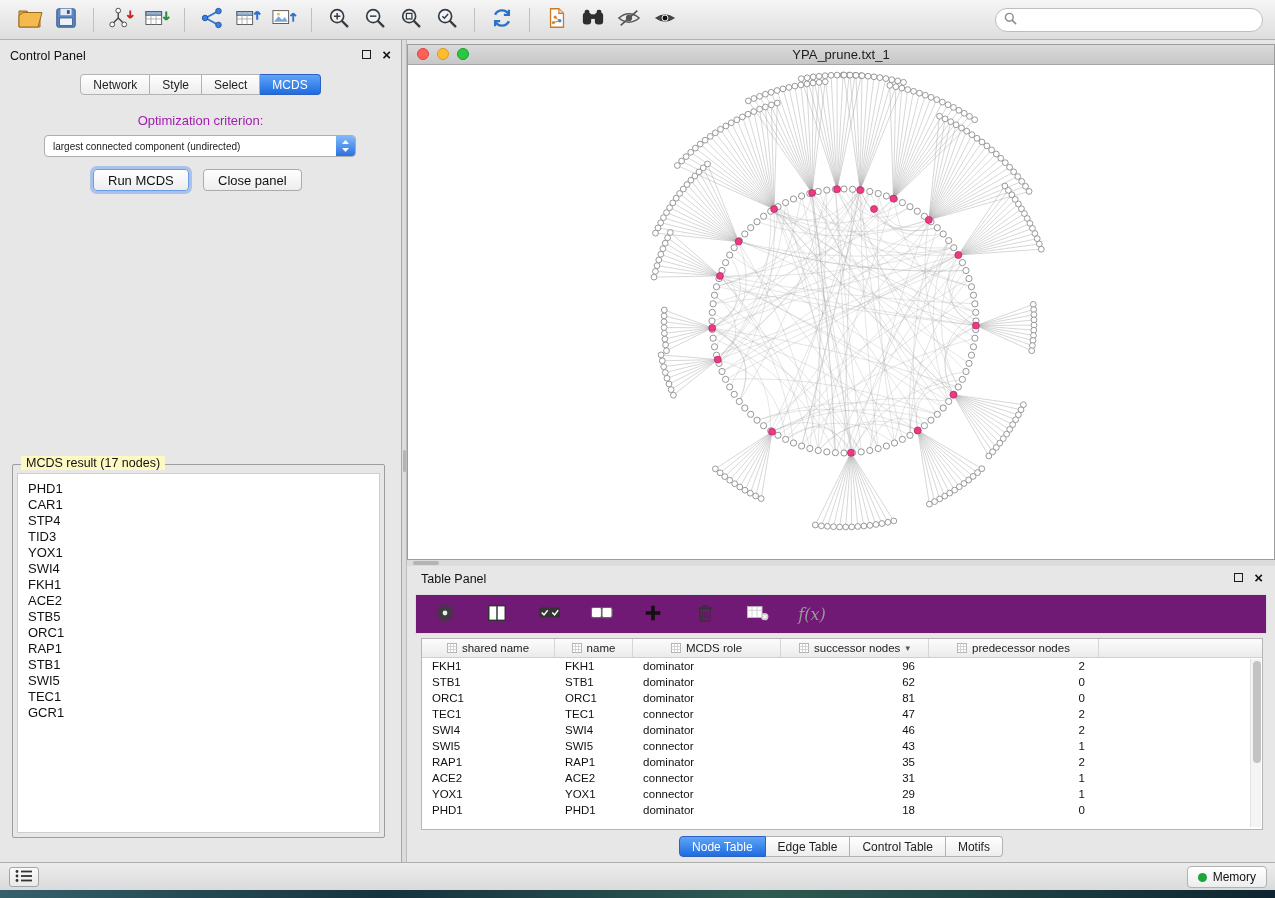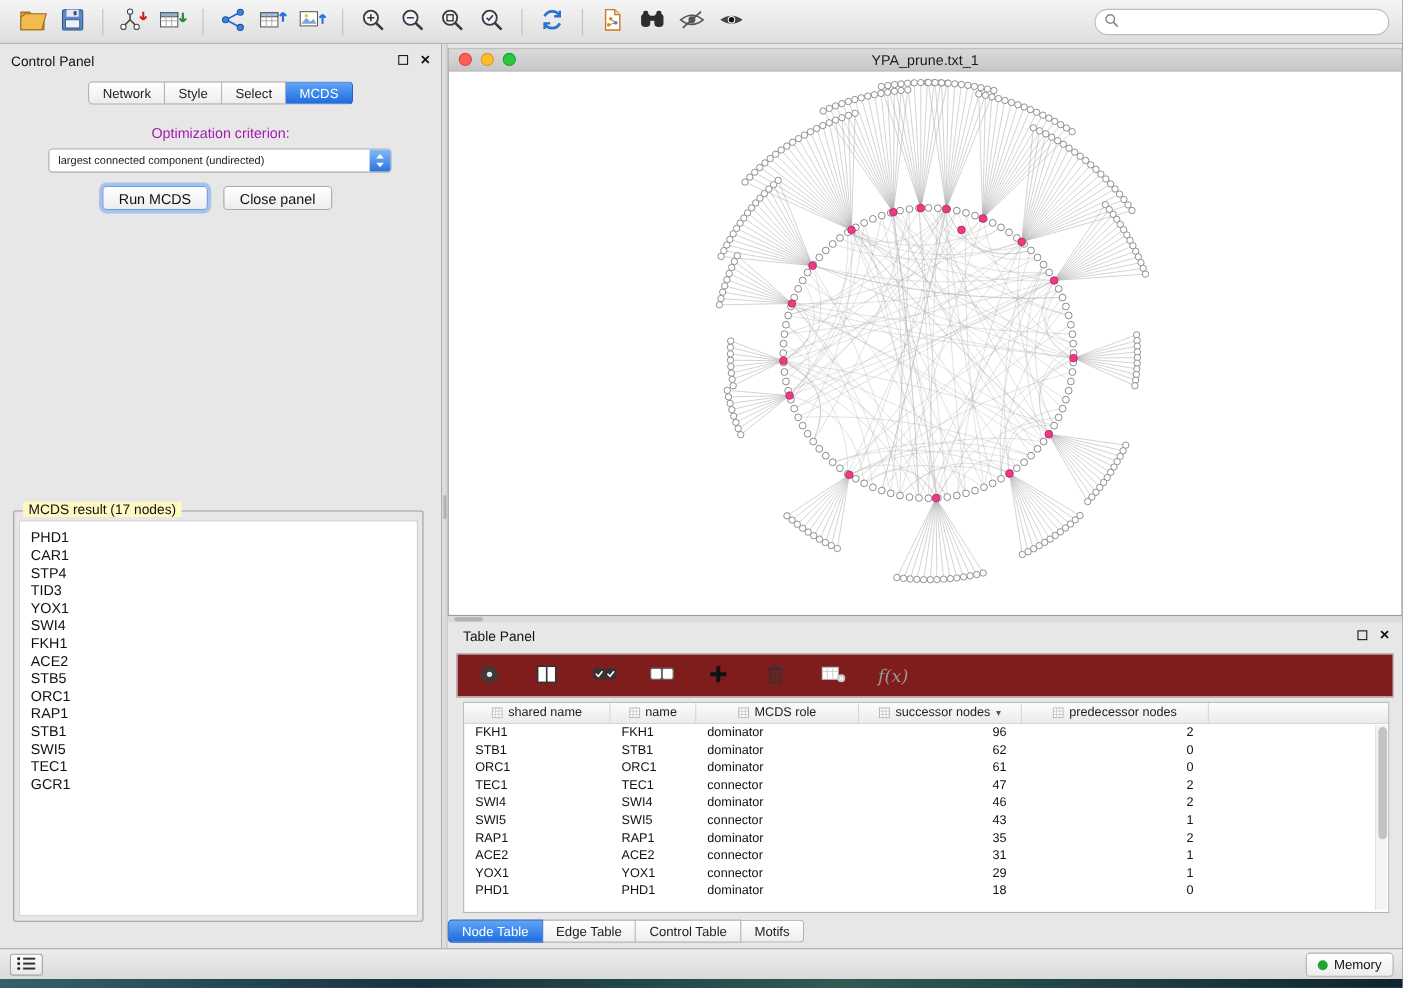--- a/index.html
+++ b/index.html
@@ -52,34 +52,34 @@
   #tl-red{left:9px;background:#ff5f57;border:1px solid #e0443e}
   #tl-yellow{left:29px;background:#febc2e;border:1px solid #d89c21}
   #tl-green{left:49px;background:#28c840;border:1px solid #1d9c30}
   #net-title{font-size:13px;color:#1c1c1c}
   #net-svg{position:absolute;left:0;top:20px}
 
   
   #table-panel{position:absolute;left:407px;top:566px;width:868px;height:296px;background:#e7e7e7}
   #tp-title{position:absolute;top:6px;left:14px;font-size:12.5px;color:#111}
   #tp-ctrls{top:6px;right:12px}
-  #tp-toolbar{position:absolute;top:28px;left:8px;right:8px;height:40px;background:#7f1d1d;border:1px solid #dcdcdc;display:flex;align-items:center;gap:18px;padding:0 12px}
+  #tp-toolbar{position:absolute;top:28px;left:8px;right:8px;height:40px;background:#701a75;border:1px solid #dcdcdc;display:flex;align-items:center;gap:18px;padding:0 12px}
   .tpbtn{height:30px;min-width:34px;display:flex;align-items:center;justify-content:center;background:transparent;border:none;cursor:pointer}
   #fx-label{font-family:"DejaVu Serif","Liberation Serif",serif;font-style:italic;font-size:16px;color:#9a9a9a;padding-left:6px}
   #table-wrap{position:absolute;top:72px;left:14px;right:12px;bottom:32px;background:#fff;border:1px solid #b5b5b5;overflow:hidden}
   #table-head{display:grid;grid-template-columns:133px 78px 148px 148px 170px 1fr;height:19px;background:linear-gradient(#fcfcfc,#ebebeb);border-bottom:1px solid #cfcfcf}
   .hcell{display:flex;align-items:center;justify-content:center;gap:5px;font-size:11.5px;color:#222;border-right:1px solid #d6d6d6;overflow:hidden;white-space:nowrap}
   .hcell:last-child{border-right:none}
   .caret{font-size:9px;color:#555;line-height:1}
   .trow{display:grid;grid-template-columns:133px 78px 148px 148px 170px 1fr;height:16px}
   .tcell{font-size:11.5px;line-height:16px;padding:0 10px;color:#111;white-space:nowrap;overflow:hidden}
   .tcell.num{text-align:right;padding-right:14px}
   #vscroll{position:absolute;right:1px;top:20px;bottom:2px;width:11px;background:#f4f4f4;border-left:1px solid #e2e2e2}
   #vthumb{position:absolute;left:1.5px;width:8px;top:2px;height:102px;background:#c3c3c3;border-radius:4px}
-  #tp-tabs{position:absolute;bottom:5px;left:0;right:0;display:flex;}
+  #tp-tabs{position:absolute;bottom:5px;left:0;right:0;display:flex;justify-content:center}
 
   
   #statusbar{position:absolute;left:0;right:0;top:862px;height:28px;background:linear-gradient(#ededed,#dadada);border-top:1px solid #adadad}
   #menu-btn{position:absolute;left:9px;top:4px;width:30px;height:20px;border:1px solid #a5a5a5;border-radius:3px;background:linear-gradient(#fbfbfb,#e9e9e9);display:flex;align-items:center;justify-content:center;cursor:pointer}
   #memory-btn{position:absolute;right:8px;top:3px;height:22px;border:1px solid #b2b2b2;border-radius:4px;background:linear-gradient(#ffffff,#ededed);display:flex;align-items:center;gap:6px;padding:0 10px;font-size:12px;cursor:pointer;color:#111}
   .green-dot{width:9px;height:9px;border-radius:50%;background:#1fa537}
   #desktop-strip{position:absolute;left:0;right:0;bottom:0;height:8px;background:linear-gradient(90deg,#35616b,#16323e 30%,#2f5a52 60%,#0e2430)}
 </style>
 </head>
 <body>
@@ -1077,21 +1077,21 @@
             <div class="tcell">STB1</div>
             <div class="tcell">dominator</div>
             <div class="tcell num">62</div>
             <div class="tcell num">0</div>
             <div class="tcell"></div>
           </div>
           <div class="trow">
             <div class="tcell">ORC1</div>
             <div class="tcell">ORC1</div>
             <div class="tcell">dominator</div>
-            <div class="tcell num">61</div>
+            <div class="tcell num">81</div>
             <div class="tcell num">0</div>
             <div class="tcell"></div>
           </div>
           <div class="trow">
             <div class="tcell">TEC1</div>
             <div class="tcell">TEC1</div>
             <div class="tcell">connector</div>
             <div class="tcell num">47</div>
             <div class="tcell num">2</div>
             <div class="tcell"></div>

